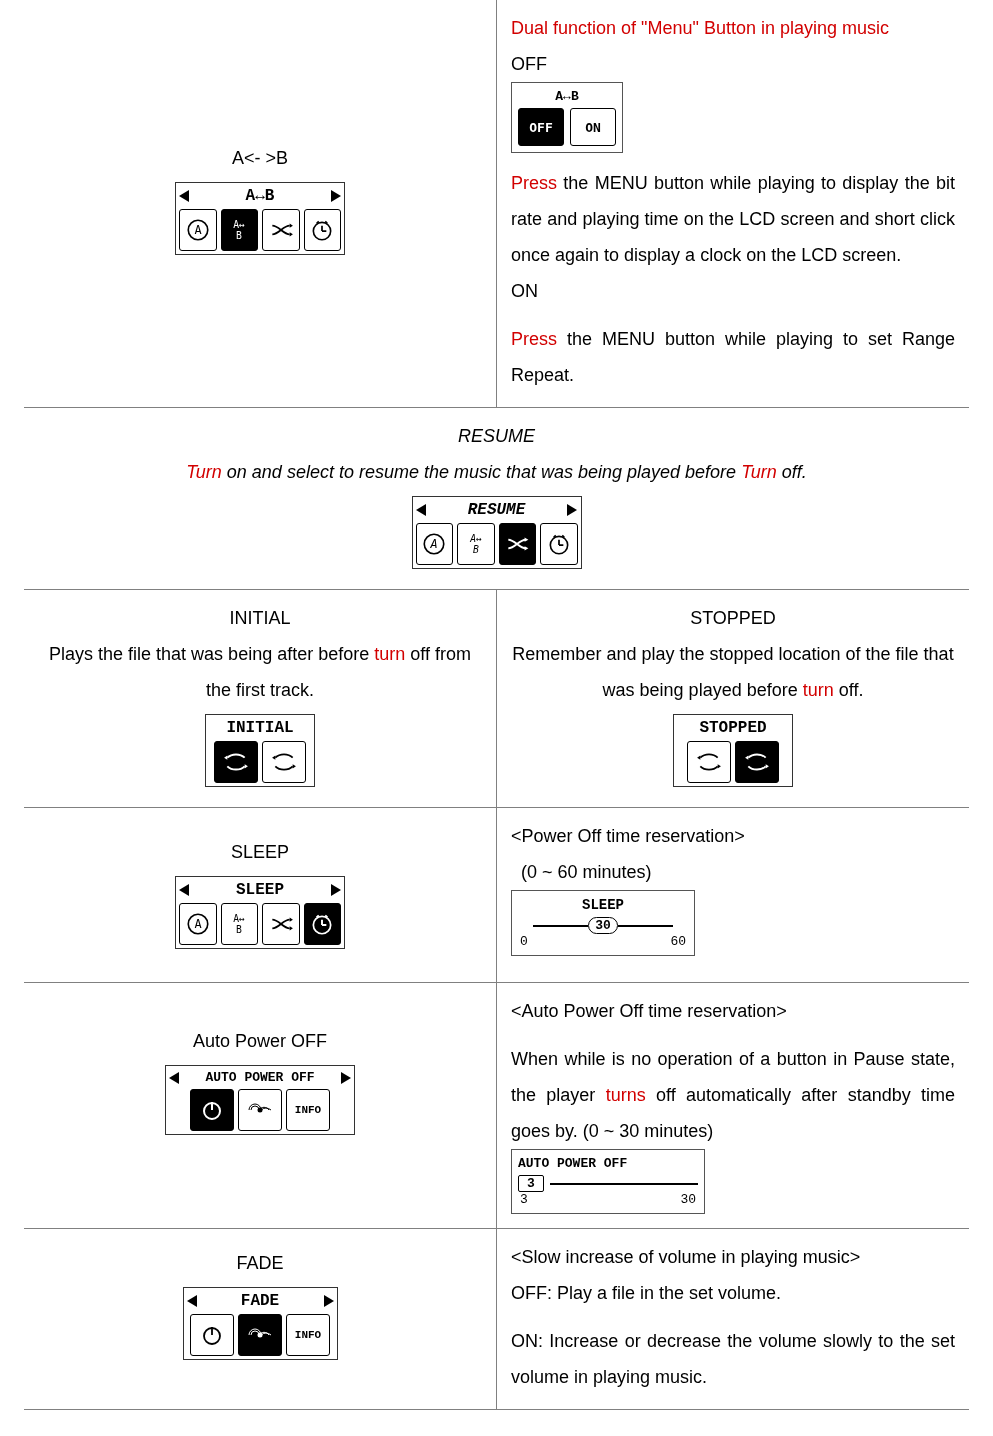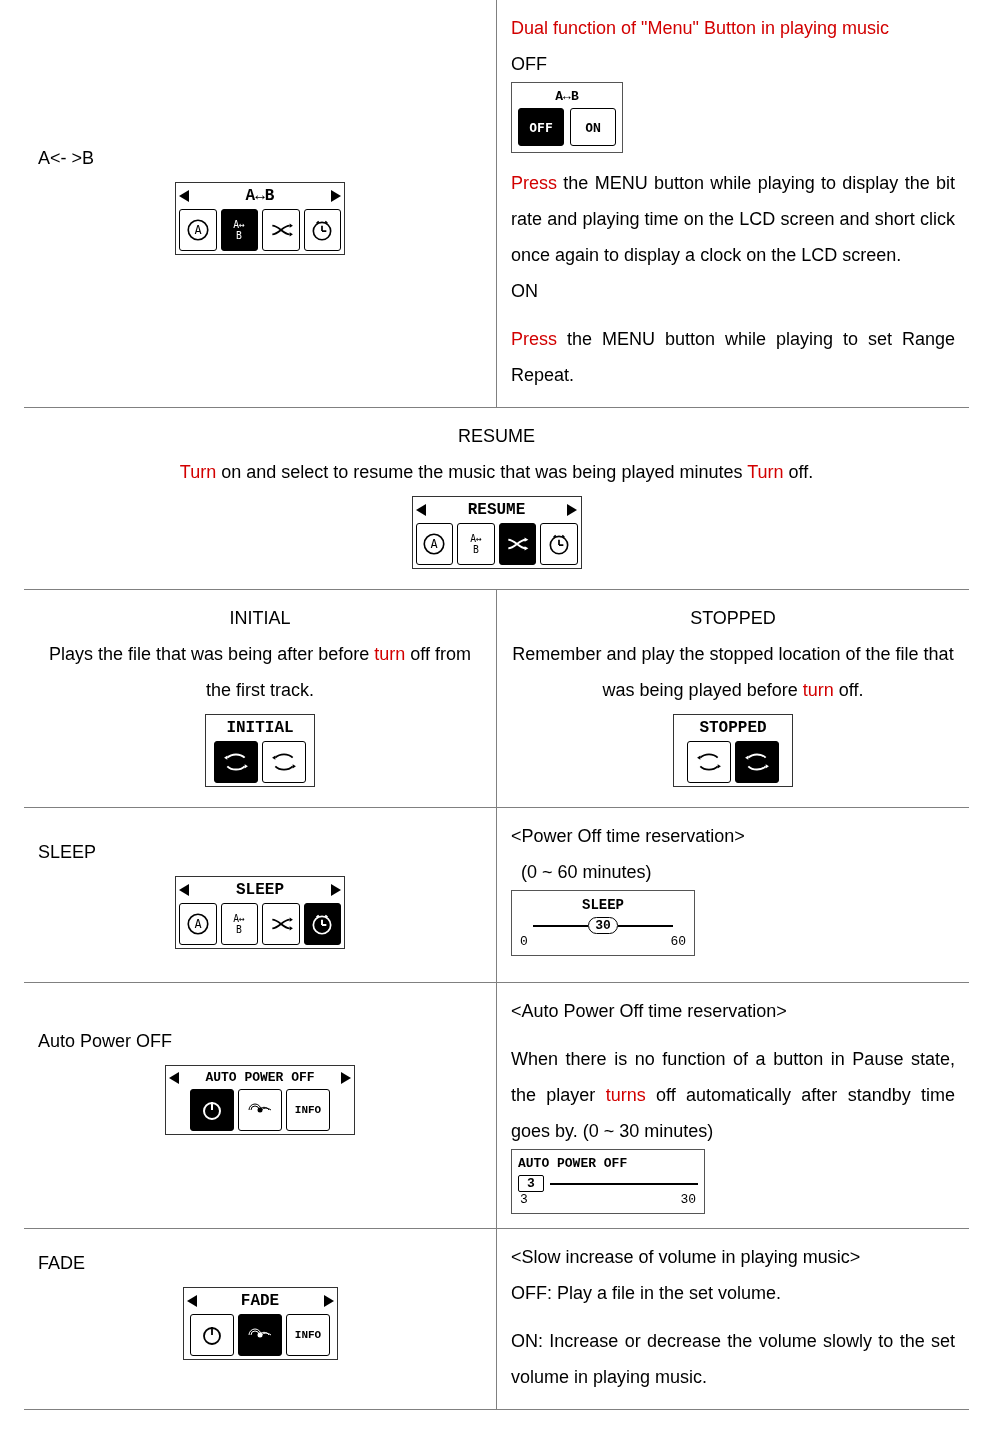--- a/index.html
+++ b/index.html
@@ -24,21 +24,21 @@
       vertical-align: top;
       padding: 10px 14px 14px 14px;
       box-sizing: border-box;
     }
     .no-top   { border-top: none !important; }
     .no-left  { border-left: none !important; }
     .no-right { border-right: none !important; }
 
     .txt   { line-height: 2.0; }
     .txt-j { text-align: justify; text-justify: inter-word; margin-top: 12px; }
-    .center { }
+    .center { text-align: center; }
     .red { color: #d20000; }
 
     
     .lcd {
       margin: 6px auto;
       background: #fff;
       border: 1px solid #333;
       padding: 3px;
       box-sizing: border-box;
     }
@@ -157,24 +157,24 @@
         <span class="red">Press</span><span> the MENU button while playing to display the bit rate and playing time on the LCD screen and short click once again to display a clock on the LCD screen.</span>
       </div>
       <div class="txt">ON</div>
       <div class="txt txt-j">
         <span class="red">Press</span><span> the MENU button while playing to set Range Repeat.</span>
       </div>
     </td>
   </tr>
 
   <tr>
-    <td class="no-left no-right" colspan="2" style="text-align:center;">
+    <td class="no-left no-right" colspan="2" style="text-align:center;font-style:italic;">
       <div class="txt">RESUME</div>
       <div class="txt">
-        <span class="red">Turn</span><span> on and select to resume the music that was being played minutes </span><span class="red">Turn</span><span> off.</span>
+        <span class="red">Turn</span><span> on and select to resume the music that was being played before </span><span class="red">Turn</span><span> off.</span>
       </div>
       <div class="lcd med-lcd">
         <div class="lcd-title">
           <span class="tri tri-l"></span>
           <span>RESUME</span>
           <span class="tri tri-r"></span>
         </div>
         <div class="icon-row">
           <div class="icon-box">
             <svg width="26" height="26" viewBox="0 0 24 24">
@@ -341,21 +341,21 @@
                     <circle cx="13" cy="12" r="2.5" fill="#000"></circle>
                   </svg>
           </div>
           <div class="icon-box" style="font-family:'Courier New';font-size:11px;font-weight:bold;">INFO</div>
         </div>
       </div>
     </td>
     <td class="no-right">
       <div class="txt">&lt;Auto Power Off time reservation&gt;</div>
       <div class="txt txt-j">
-        <span>When there is no function of a button in Pause state, the player </span><span class="red">turns</span><span> off automatically after standby time goes by. (0 ~ 30 minutes)</span>
+        <span>When while is no operation of a button in Pause state, the player </span><span class="red">turns</span><span> off automatically after standby time goes by. (0 ~ 30 minutes)</span>
       </div>
       <div class="lcd-bordered" style="width:180px;">
         <div style="font-family:'Courier New',monospace;font-weight:bold;font-size:13px;padding-bottom:4px;">AUTO POWER OFF</div>
         <div class="apo-row">
           <span class="apo-val">3</span>
           <span class="apo-line"></span>
         </div>
         <div class="slider-ends" style="font-family:'Courier New',monospace;">
           <span>3</span>
           <span>30</span>

